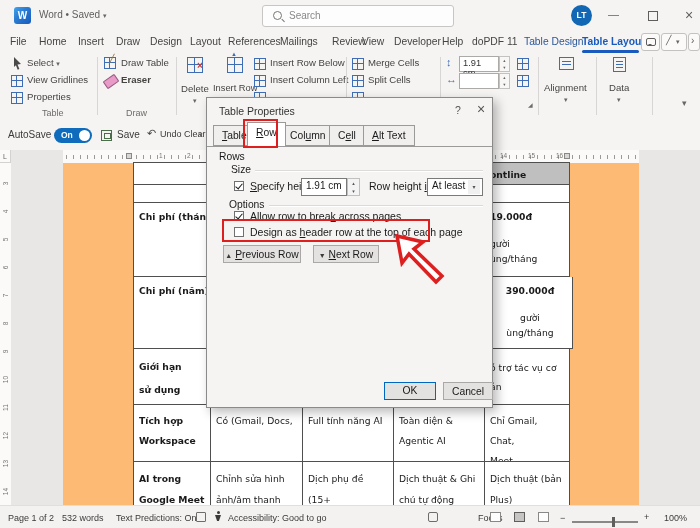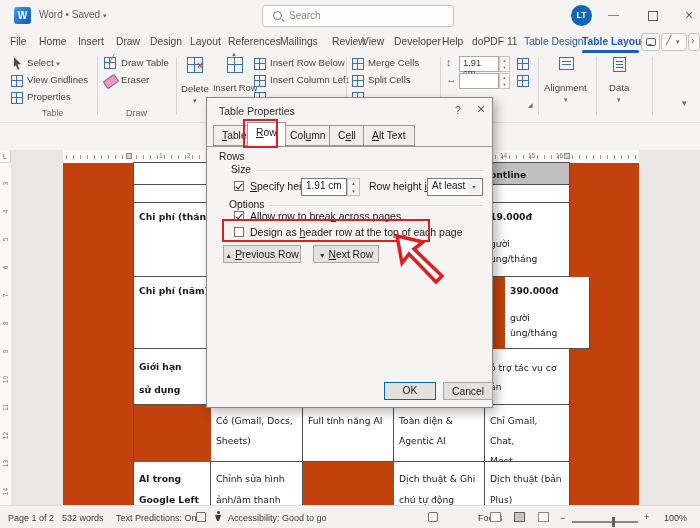--- a/index.html
+++ b/index.html
@@ -60,21 +60,21 @@
   #hruler .page{position:absolute;left:52px;top:0;width:576px;height:13px;background:#fbfaf9;}
   .ticks{position:absolute;top:5px;height:4px;background:repeating-linear-gradient(to right,#9a9a98 0 1px,transparent 1px 7px);}
   .rulnum{position:absolute;top:2px;font-size:6.5px;color:#77756f;}
   .tmark{position:absolute;top:3px;width:6px;height:6px;border:1px solid #8a8886;background:#d8d6d4;box-sizing:border-box;}
   #vruler{left:0;top:163px;width:11px;height:342px;background:#fbfaf9;border-right:1px solid #dedcda;}
   .vnum{position:absolute;left:0px;width:11px;text-align:center;font-size:6.5px;color:#77756f;transform:rotate(-90deg);}
   .lsel{left:0;top:150px;width:11px;height:13px;background:#fbfaf9;border-right:1px solid #d4d2d0;border-bottom:1px solid #d4d2d0;
         font-size:7px;color:#666;text-align:center;line-height:13px;box-sizing:border-box;}
   
   #docarea{left:11px;top:163px;width:689px;height:342px;background:#e9e7e5;}
-  #page{position:absolute;left:52px;top:0;width:576px;height:342px;background:#c2410c;}
+  #page{position:absolute;left:52px;top:0;width:576px;height:342px;background:#fdba74;}
   #doctable{position:absolute;left:70px;top:-1px;width:437px;height:345px;border-top:1px solid #4f4f4f;border-left:1px solid #4f4f4f;box-sizing:border-box;font-family:"DejaVu Sans",sans-serif;}
   .cell{position:absolute;border-right:1px solid #4f4f4f;border-bottom:1px solid #4f4f4f;box-sizing:border-box;
         font-size:9.2px;color:#1a1a1a;padding:6px 5px;overflow:hidden;background:#fff;}
   .cell.hdr{background:#bfbfbf;font-weight:bold;}
   .cell.lbl{font-weight:bold;}
   .cl{line-height:15px;white-space:nowrap;}
   
   #dialog{left:206px;top:97px;width:287px;height:311px;background:#f5f4f3;border:1px solid #8a8a8a;
           box-shadow:4px 4px 10px rgba(0,0,0,.28);box-sizing:border-box;font-size:10.5px;color:#1a1a1a;z-index:10;}
   .dtitle{left:12px;top:7px;font-size:10.5px;color:#333;}
@@ -170,21 +170,21 @@
     <span class="abs rlabel" style="left:27px;top:20px;">View Gridlines</span>
     <div class="abs gi" style="left:11px;top:38px;"></div>
     <span class="abs rlabel" style="left:27px;top:37px;">Properties</span>
     <span class="abs rgrouplabel" style="left:42px;top:54px;">Table</span>
     <div class="abs rsep" style="left:97px;"></div>
 
     <div class="abs gi" style="left:104px;top:3px;"></div>
     <span class="abs" style="left:109px;top:0px;font-size:9px;color:#8a6d3b;">╱</span>
     <span class="abs rlabel" style="left:121px;top:3px;">Draw Table</span>
     <div class="abs eraser" style="left:104px;top:23px;"></div>
-    <span class="abs rlabel" style="left:121px;top:20px;">Eraser</span>
+    <span class="abs rlabel" style="left:121px;top:20px;font-weight:bold;">Eraser</span>
     <span class="abs rgrouplabel" style="left:126px;top:54px;">Draw</span>
     <div class="abs rsep" style="left:176px;"></div>
 
     <div class="abs gi big" style="left:187px;top:3px;"></div>
     <span class="abs" style="left:197px;top:6px;font-size:10px;font-weight:bold;color:#c43e3e;">×</span>
     <span class="abs rlabel" style="left:181px;top:29px;">Delete</span>
     <span class="abs chev" style="left:193px;top:43px;">▾</span>
     <div class="abs gi big" style="left:227px;top:3px;"></div>
     <span class="abs" style="left:231px;top:-3px;font-size:6px;color:#3f6db5;">▲</span>
     <span class="abs rlabel" style="left:213px;top:29px;font-size:9.3px;">Insert Row</span>
@@ -218,20 +218,32 @@
     <span class="abs chev" style="left:564px;top:42px;">▾</span>
     <div class="abs rsep" style="left:596px;"></div>
 
     <div class="abs lines-icon" style="left:613px;top:3px;width:13px;height:15px;"></div>
     <span class="abs rlabel" style="left:609px;top:28px;">Data</span>
     <span class="abs chev" style="left:617px;top:42px;">▾</span>
     <div class="abs rsep" style="left:652px;"></div>
     <span class="abs chev" style="left:682px;top:44px;font-size:9px;">▾</span>
   </div>
 
+  <div id="qatrow" class="abs">
+    <span class="abs" style="left:8px;top:7px;font-size:10px;color:#3b3a39;">AutoSave</span>
+    <div class="abs toggle">
+      <span class="on">On</span>
+        <span class="knob"></span>
+    </div>
+    <div class="abs saveicon" style="left:101px;top:8px;"></div>
+    <span class="abs" style="left:117px;top:7px;font-size:10px;color:#3b3a39;">Save</span>
+    <span class="abs" style="left:147px;top:5px;font-size:11px;color:#444;">↶</span>
+    <span class="abs" style="left:160px;top:7px;font-size:9px;color:#3b3a39;">Undo Clear</span>
+    <span class="abs chev" style="left:199px;top:9px;">▾</span>
+  </div>
 
   <div class="abs lsel"><span>L</span></div>
   <div id="hruler" class="abs">
     <div class="page"></div>
     <div class="ticks" style="left:55px;width:140px;"></div>
     <div class="ticks" style="left:484px;width:142px;"></div>
     <span class="rulnum" style="left:148px;">1</span>
     <span class="rulnum" style="left:176px;">2</span>
     <span class="rulnum" style="left:489px;">14</span>
     <span class="rulnum" style="left:517px;">15</span>
@@ -283,61 +295,67 @@
           <div class="cl">gười</div>
           <div class="cl">ùng/tháng</div>
         </div>
 
         <div class="cell lbl" style="left:0;top:114px;width:77px;height:72px;">
             <div class="cl">Chi phí (năm)</div>
           </div>
         <div class="cell" style="left:77px;top:114px;width:92px;height:72px;"></div>
         <div class="cell" style="left:169px;top:114px;width:91px;height:72px;"></div>
         <div class="cell" style="left:260px;top:114px;width:91px;height:72px;"></div>
-        <div class="cell" style="left:371px;top:114px;width:85px;height:72px;">
+        <div class="cell" style="left:354px;top:114px;width:85px;height:72px;text-align:center;">
           <div class="cl" style="font-weight:bold;margin-bottom:12px;">390.000đ</div>
           <div class="cl">gười</div>
           <div class="cl">ùng/tháng</div>
         </div>
 
         <div class="cell lbl" style="left:0;top:186px;width:77px;height:56px;line-height:23px;">
             <div style="line-height:23px;">Giới hạn</div>
             <div style="line-height:23px;">sử dụng</div>
           </div>
         <div class="cell" style="left:77px;top:186px;width:92px;height:56px;"></div>
         <div class="cell" style="left:169px;top:186px;width:91px;height:56px;"></div>
         <div class="cell" style="left:260px;top:186px;width:91px;height:56px;"></div>
         <div class="cell" style="left:351px;top:186px;width:85px;height:56px;padding-top:9px;">
           <div class="cl" style="line-height:19px;">ỗ trợ tác vụ cơ</div>
           <div class="cl" style="line-height:19px;">ản</div>
         </div>
 
+        <div class="cell lbl" style="left:0;top:242px;width:77px;height:57px;">
+            <div style="line-height:20px;">Tích hợp</div>
+            <div style="line-height:20px;">Workspace</div>
+          </div>
         <div class="cell" style="left:77px;top:242px;width:92px;height:57px;">
             <div style="line-height:20px;">Có (Gmail, Docs,</div>
-            <div style="line-height:20px;">Sheets)</div>
           </div>
         <div class="cell" style="left:169px;top:242px;width:91px;height:57px;">
             <div style="line-height:20px;">Full tính năng AI</div>
           </div>
         <div class="cell" style="left:260px;top:242px;width:91px;height:57px;">
             <div style="line-height:20px;">Toàn diện &amp;</div>
             <div style="line-height:20px;">Agentic AI</div>
           </div>
         <div class="cell" style="left:351px;top:242px;width:85px;height:57px;">
             <div style="line-height:20px;">Chỉ Gmail, Chat,</div>
             <div style="line-height:20px;">Meet</div>
           </div>
 
         <div class="cell lbl" style="left:0;top:299px;width:77px;height:45px;">
             <div style="line-height:21px;">AI trong</div>
-            <div style="line-height:21px;">Google Left</div>
+            <div style="line-height:21px;">Google Meet</div>
           </div>
         <div class="cell" style="left:77px;top:299px;width:92px;height:45px;">
             <div style="line-height:21px;">Chỉnh sửa hình</div>
             <div style="line-height:21px;">ảnh/âm thanh</div>
+          </div>
+        <div class="cell" style="left:169px;top:299px;width:91px;height:45px;">
+            <div style="line-height:21px;">Dịch phụ đề (15+</div>
           </div>
         <div class="cell" style="left:260px;top:299px;width:91px;height:45px;">
             <div style="line-height:21px;">Dịch thuật &amp; Ghi</div>
             <div style="line-height:21px;">chú tự động</div>
           </div>
         <div class="cell" style="left:351px;top:299px;width:85px;height:45px;">
             <div style="line-height:21px;">Dịch thuật (bản</div>
             <div style="line-height:21px;">Plus)</div>
           </div>
       </div>

